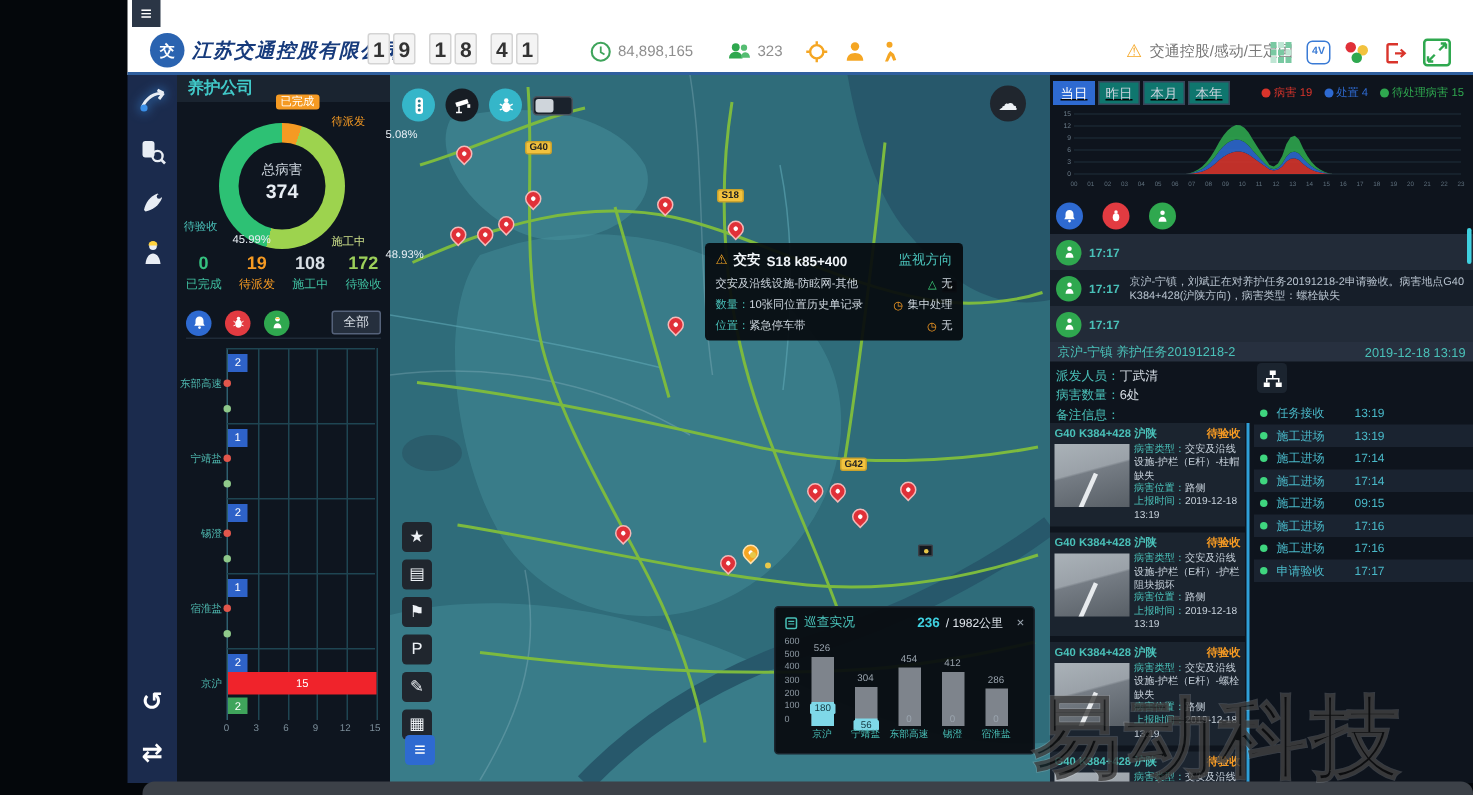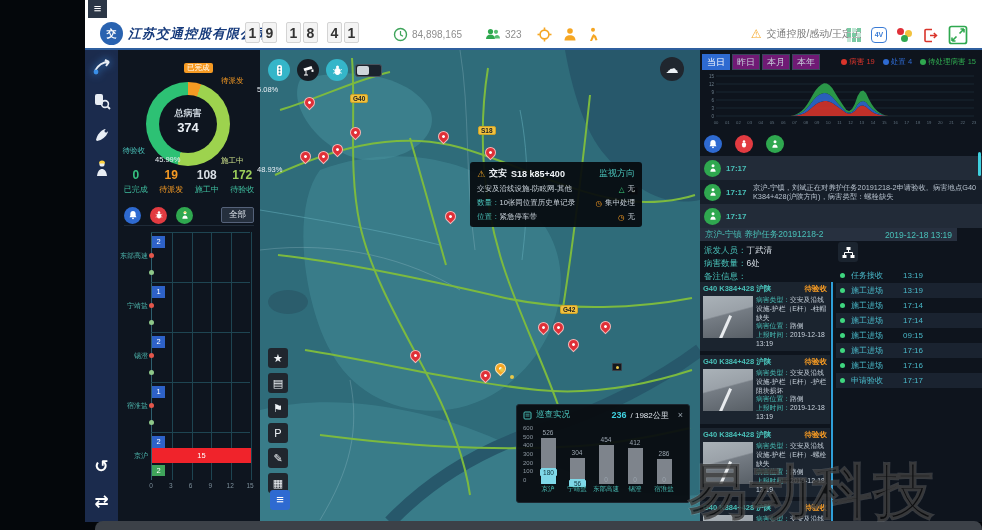--- a/index.html
+++ b/index.html
@@ -40,21 +40,21 @@
   .side-ico.sel{filter:drop-shadow(0 0 4px #3a8fe8);}
   .side-bottom{position:absolute;bottom:10px;left:0;width:33px;display:flex;flex-direction:column;gap:14px;}
   .uni-ico{color:#fff;font-size:17px;font-weight:bold;text-align:center;cursor:pointer;}
 
   
   .lpanel{position:absolute;left:118px;top:50px;width:142px;bottom:8px;background:#0e151f;}
   .lp-head{height:18px;background:#1a2430;color:#41c8c8;font-size:11px;font-weight:bold;line-height:18px;padding-left:7px;}
   .donut{position:absolute;left:28px;top:32px;width:84px;height:84px;border-radius:50%;}
   .donut::after{content:"";position:absolute;left:13px;top:13px;width:58px;height:58px;border-radius:50%;background:#0e151f;}
   .donut-center{position:absolute;left:28px;top:57px;width:84px;text-align:center;z-index:2;}
-  .donut-center .t{font-size:9px;color:#cfd8e0;font-weight:bold;}
+  .donut-center .t{font-size:9px;color:#cfd8e0;}
   .donut-center .v{font-size:13px;color:#e8eef4;font-weight:bold;}
   .co{position:absolute;font-size:7.5px;line-height:1.25;z-index:3;}
   .co .pct{color:#e8eef4;padding-left:36px;}
   .co-done{left:66px;top:13px;background:#f59a23;color:#fff;padding:0 3px;border-radius:2px;height:10px;line-height:10px;}
   .co-disp{left:103px;top:26px;color:#f59a23;text-align:left;}
   .co-work{left:103px;top:106px;color:#cde08a;}
   .co-acc{left:1px;top:96px;color:#49c0b8;text-align:right;width:26px;}
   .lp-stats{position:absolute;left:0;top:118px;width:142px;display:flex;}
   .lp-stats .col{flex:1;text-align:center;}
   .lp-stats .v{font-size:12px;font-weight:bold;}
@@ -119,35 +119,35 @@
   .pp-chart{position:relative;height:70px;margin-top:3px;}
   .pp-ylab{position:absolute;left:0;font-size:6px;color:#8d98a2;transform:translateY(-50%);}
   .pp-bar{position:absolute;bottom:10px;width:15px;background:#7e848c;}
   .pp-hl{position:absolute;left:0;bottom:0;width:15px;background:#7fd8e8;}
   .pp-val{position:absolute;width:24px;text-align:center;font-size:6.5px;color:#9aa4ae;}
   .pp-hlv{position:absolute;width:17px;text-align:center;font-size:6.5px;background:#7fd8e8;color:#10343c;border-radius:1px;}
   .pp-cat{position:absolute;bottom:0;width:30px;text-align:center;font-size:6.5px;color:#49c0b8;}
 
   
   .rpanel{position:absolute;left:700px;top:50px;right:0;bottom:8px;background:#0e141d;}
-  .r-tabs{position:absolute;left:2px;top:4px;display:flex;gap:2px;}
+  .r-tabs{position:absolute;left:2px;top:4px;display:flex;gap:2px;text-decoration:underline;}
   .r-tab{min-width:26px;height:16px;font-size:9px;line-height:15px;text-align:center;padding:0 4px;
-    background:#701a75;border:1px solid #39455a;color:#c8d2dc;cursor:pointer;}
+    background:#0f766e;border:1px solid #39455a;color:#c8d2dc;cursor:pointer;}
   .r-tab.active{background:#2e6ad1;border-color:#2e6ad1;color:#fff;}
   .r-legend{position:absolute;right:6px;top:7px;display:flex;gap:8px;font-size:7.5px;}
   .r-legend .it{display:flex;align-items:center;gap:2px;}
   .r-legend .dt{width:6px;height:6px;border-radius:50%;}
   .r-ico-tabs{position:absolute;left:4px;top:85px;display:flex;gap:13px;border-bottom:1px solid #202a36;width:274px;padding-bottom:3px;}
   .r-events{position:absolute;left:0;top:106px;width:282px;}
   .ev{display:flex;gap:5px;padding:3px 4px;height:24px;align-items:center;}
   .ev:nth-child(odd){background:#222b38;}
   .ev:nth-child(even){background:#161e29;}
   .ev .t{color:#49c0b8;font-size:8px;font-weight:bold;flex:0 0 22px;}
   .ev .x{color:#b7c2ce;font-size:7.3px;line-height:1.25;overflow:hidden;max-height:19px;}
-  .task-head{position:absolute;left:0;top:178px;width:257px;height:13px;background:#27303f;display:flex;
+  .task-head{position:absolute;left:0;top:178px;width:282px;height:13px;background:#27303f;display:flex;
     align-items:center;font-size:8.5px;color:#49c0b8;padding:0 5px;}
   .task-head .rt{margin-left:auto;}
   .r-info{position:absolute;left:4px;top:194px;font-size:8.5px;line-height:13px;}
   .r-info .lab{color:#49c0b8;}
   .r-info .val{color:#d7dee6;text-align:right;}
   .r-cards{position:absolute;left:0;top:232px;width:130px;bottom:0;overflow:hidden;}
   .card{margin-bottom:4px;background:#1b242f;padding:2px 3px;}
   .card .h{display:flex;font-size:7.5px;color:#49c0b8;font-weight:bold;}
   .card .badge{margin-left:auto;color:#f59a23;}
   .card .b{display:flex;gap:3px;margin-top:2px;}
@@ -298,20 +298,21 @@
           </svg>
         </div>
       </div>
     <div class="side-bottom">
       <div class="uni-ico">↺</div>
       <div class="uni-ico">⇄</div>
     </div>
   </div>
 
   <div class="lpanel">
+    <div class="lp-head">养护公司</div>
     <div class="donut" id="donut" style="background: conic-gradient(rgb(245, 154, 35) 0%, rgb(245, 154, 35) 5.08%, rgb(157, 211, 78) 5.08%, rgb(157, 211, 78) 54.01%, rgb(45, 193, 116) 54.01%, rgb(45, 193, 116) 100%);"></div>
     <div class="donut-center">
       <div class="t">总病害</div>
       <div class="v">374</div>
     </div>
     <div class="co co-done">已完成</div>
     <div class="co co-disp"><span>待派发</span><br><span class="pct">5.08%</span></div>
     <div class="co co-work"><span>施工中</span><br><span class="pct">48.93%</span></div>
     <div class="co co-acc"><span>待验收</span><br><span class="pct">45.99%</span></div>
     <div class="lp-stats" id="lpStats">

